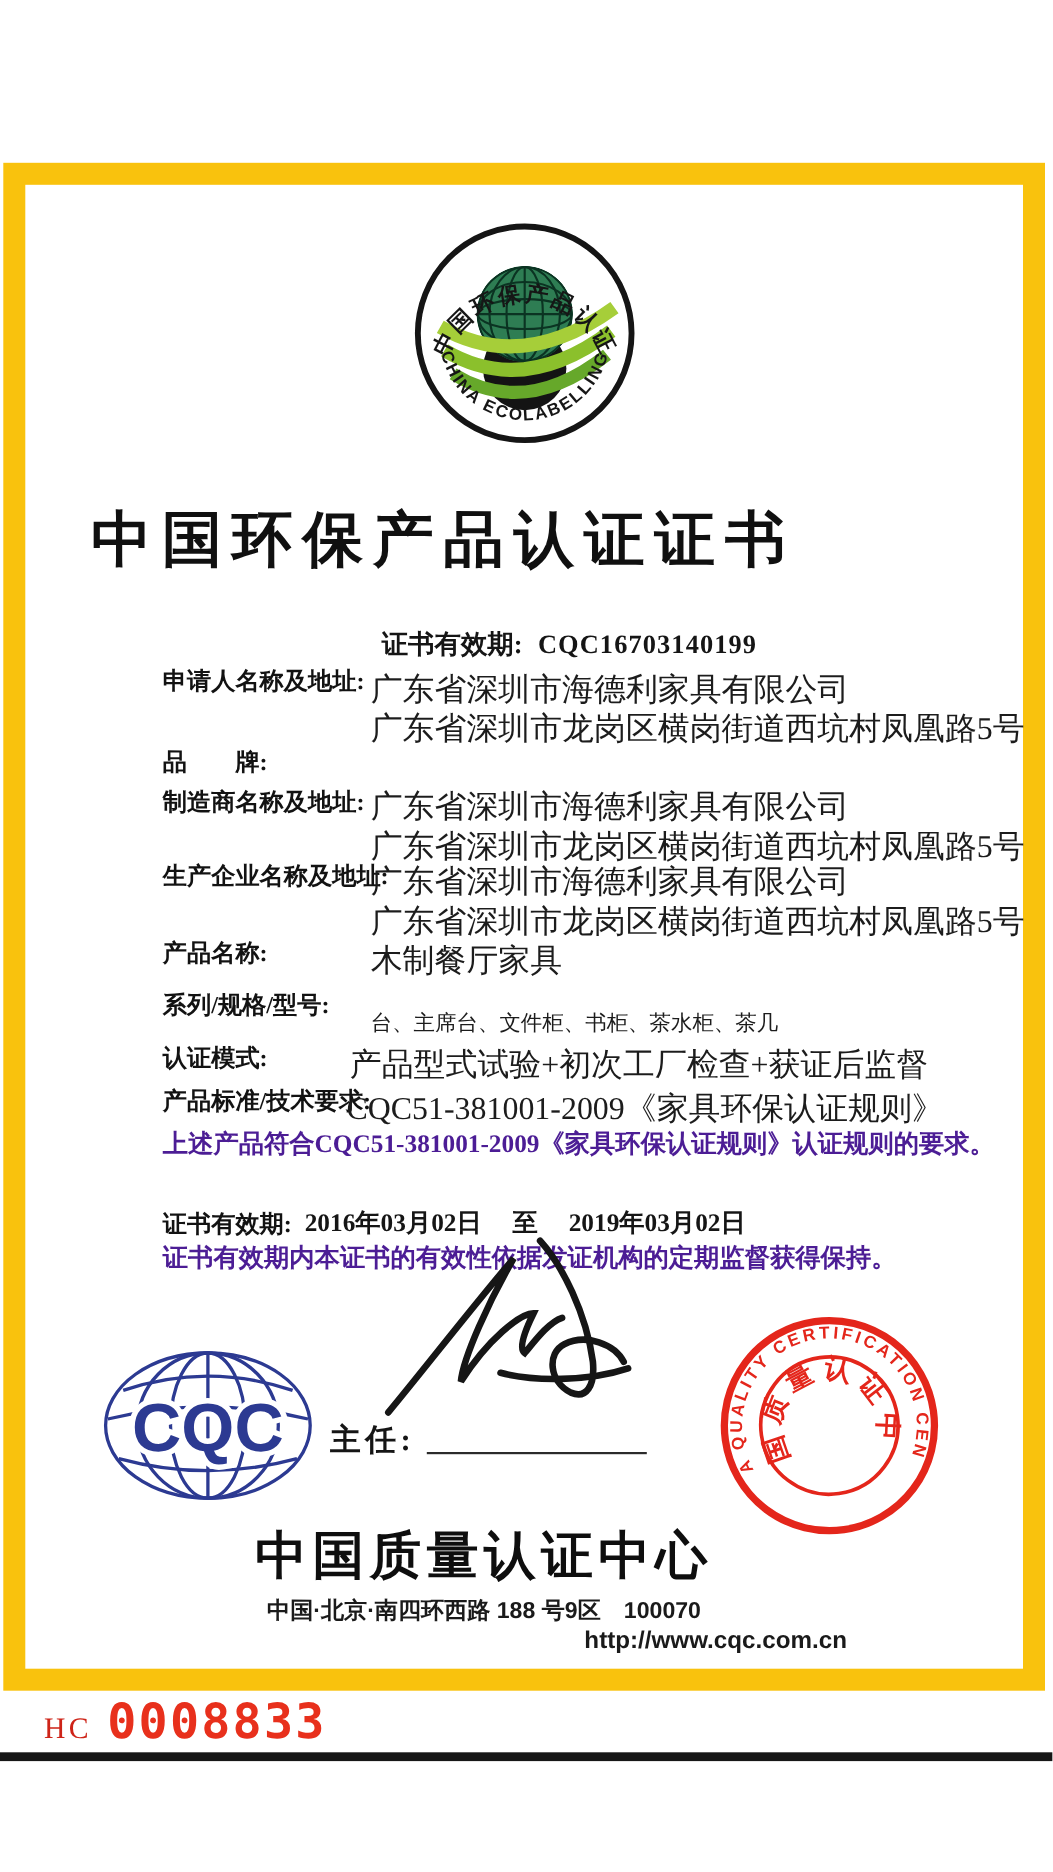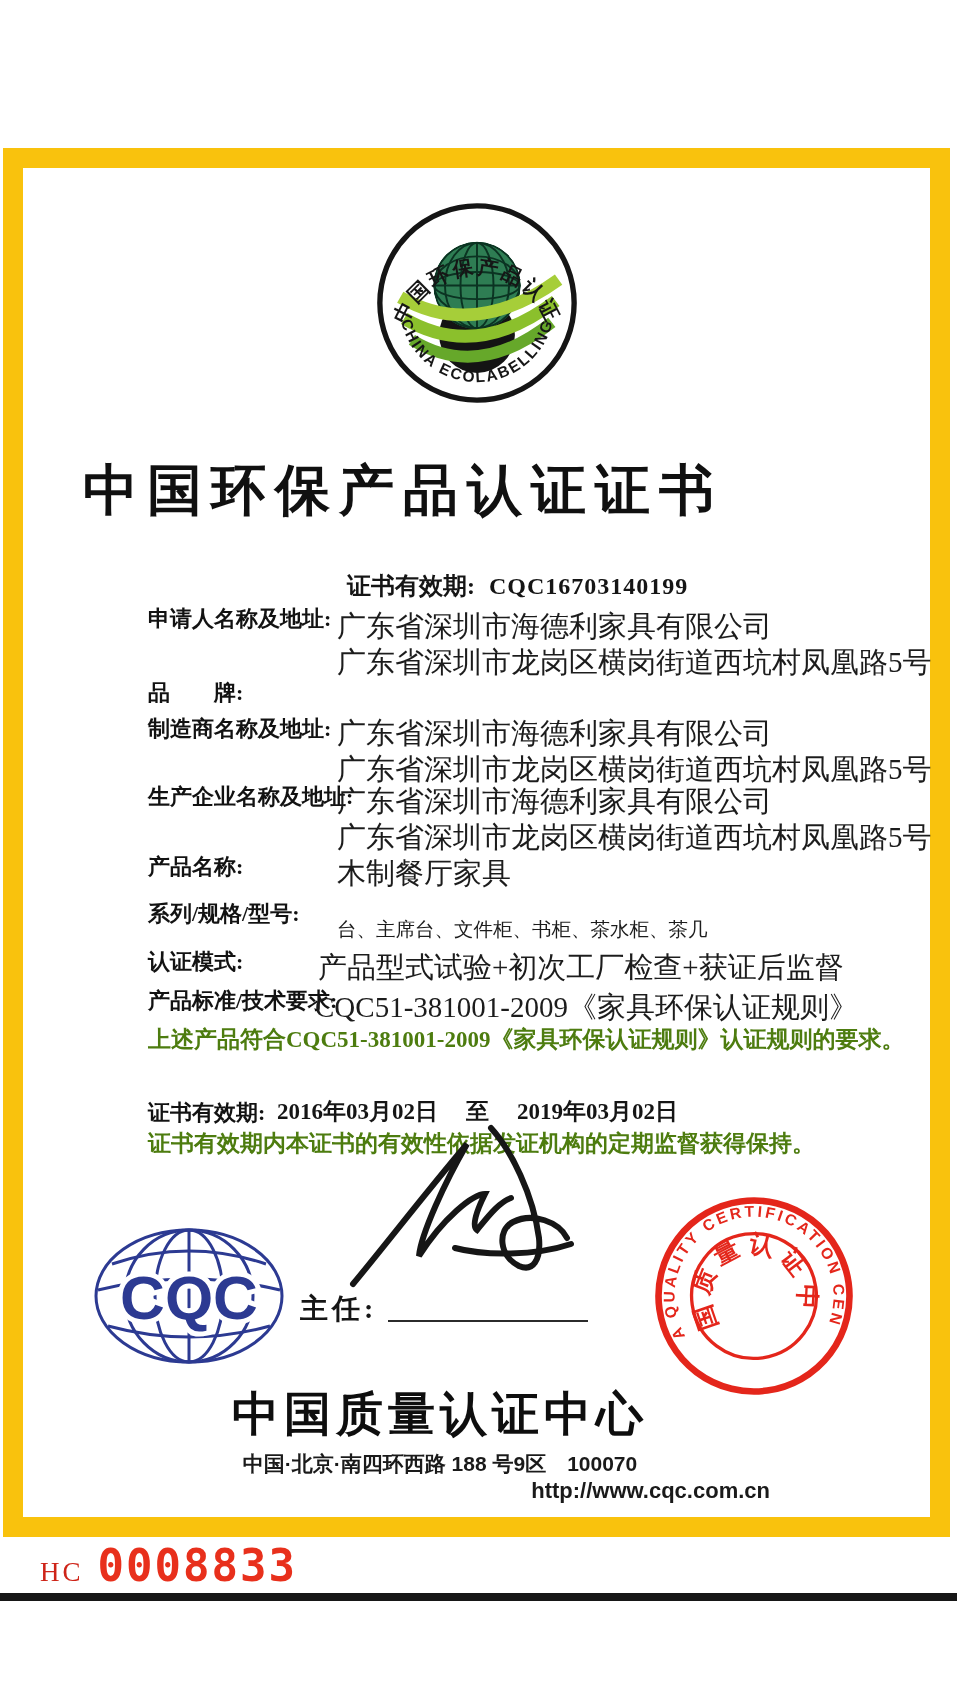--- a/index.html
+++ b/index.html
@@ -17,21 +17,21 @@
     font-family:"Liberation Sans", sans-serif; font-weight:bold;
     font-size:55px; letter-spacing:9px; color:#101010; white-space:nowrap;margin-top:16px;
   }
   .certline { position:absolute; left:347px; top:570px; font-size:24px; font-weight:bold; white-space:nowrap; }
   .certline .num { margin-left:14px; letter-spacing:1px; }
   .lab { position:absolute; left:148px; font-size:22px; font-weight:bold; color:#121212; white-space:nowrap; }
   .val { position:absolute; left:337px; font-size:29px; color:#1c1c1c; white-space:nowrap; }
   .val.small { font-size:19.5px; }
   .para {
     position:absolute; left:148px; width:790px; font-size:23px; font-weight:bold;
-    line-height:32px; color:#4d7c0f;
+    line-height:32px; color:#4c1d95;
   }
   .validity { position:absolute; left:277px; top:1096px; font-size:23px; font-weight:bold; white-space:nowrap; }
   .validity .sep { margin:0 28px; }
   .director { position:absolute; left:300px; top:1290px; font-size:28px; font-weight:bold; letter-spacing:4px; }
   .sigline { position:absolute; left:388px; top:1320px; width:200px; height:2px; background:#2b2b2b; }
   .issuer-name {
     position:absolute; left:110px; top:1383px; width:660px; text-align:center;
     font-family:"Liberation Sans", sans-serif; font-weight:bold; font-size:47px;
     letter-spacing:5px; color:#0e0e0e; white-space:nowrap;
   }

